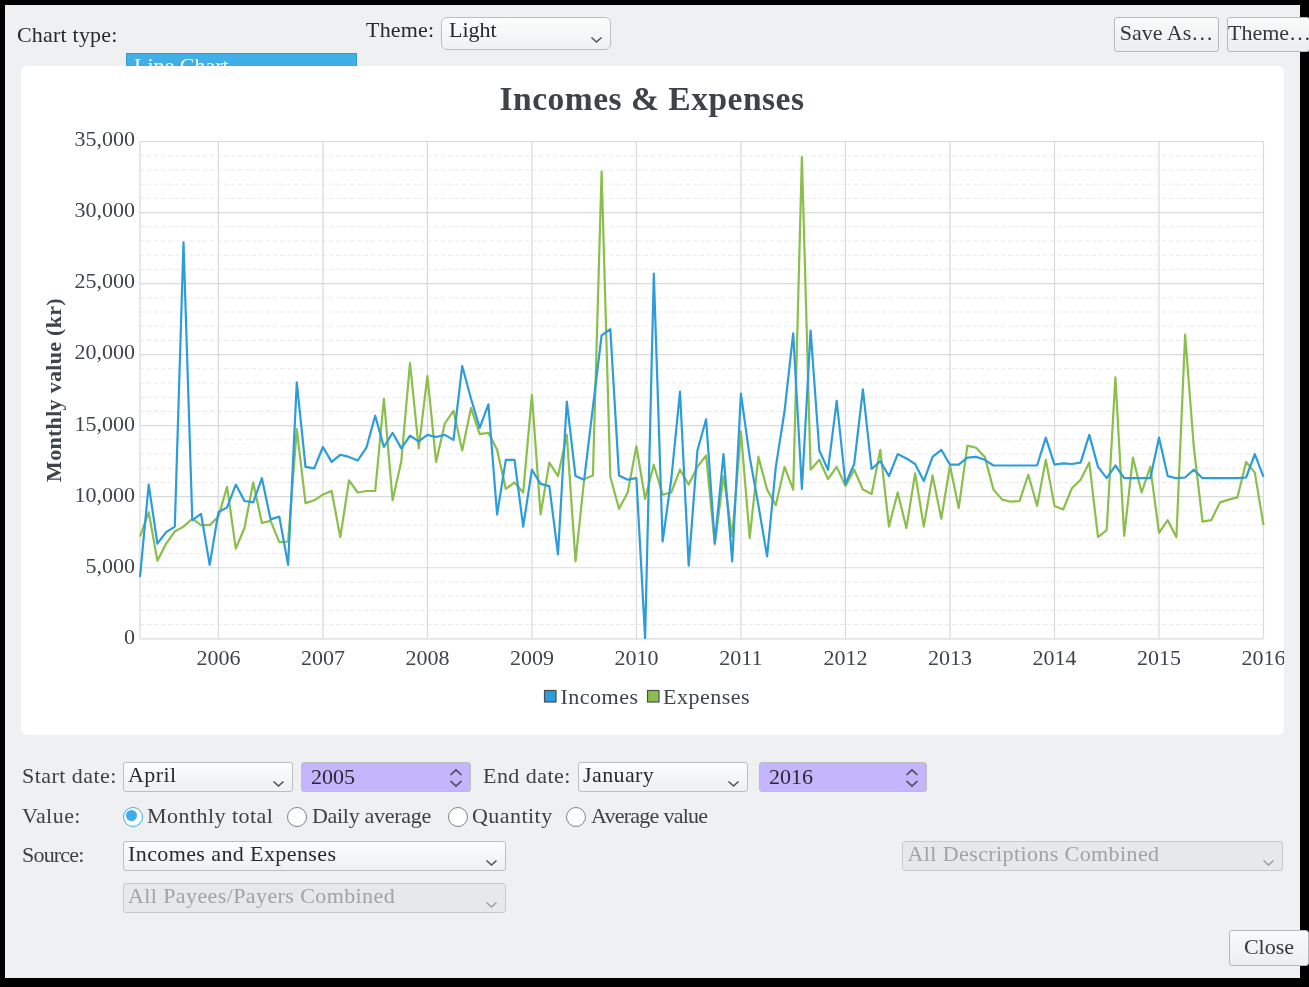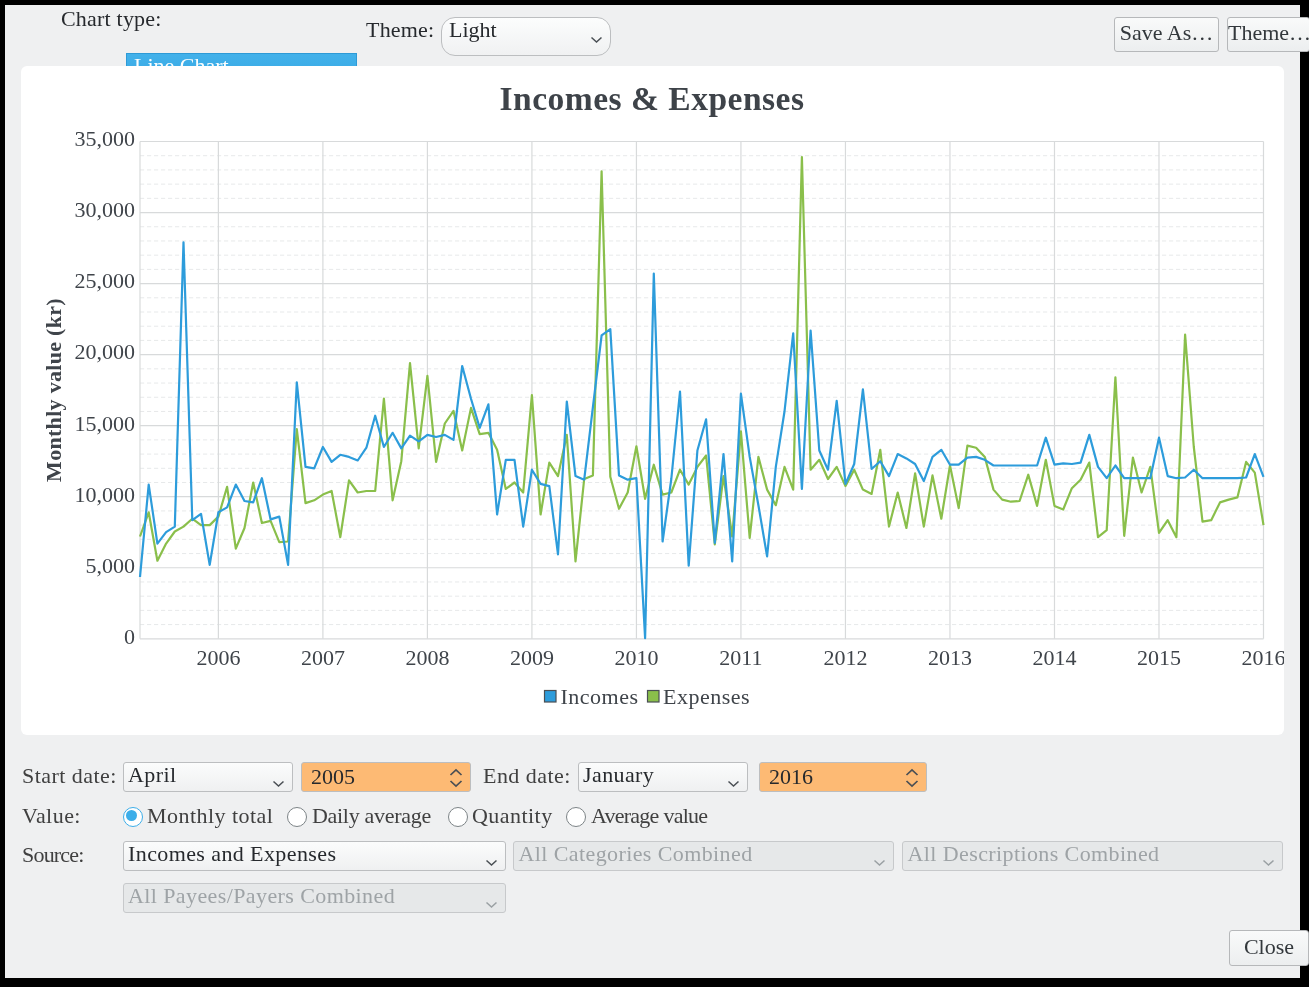--- a/index.html
+++ b/index.html
@@ -1,45 +1,45 @@
 <!DOCTYPE html>
 <html><head><meta charset="utf-8">
 <style>
 html,body{margin:0;padding:0;}
 body{width:1309px;height:987px;background:#000;position:relative;overflow:hidden;
      font-family:"Liberation Serif",serif;}
 #win{position:absolute;left:5px;top:5px;width:1295px;height:973px;background:#eff0f1;}
 .abs{position:absolute;}
 .lbl{position:absolute;font-size:22px;letter-spacing:0.2px;color:#26292d;white-space:nowrap;line-height:25px;}
-.sel{position:absolute;box-sizing:border-box;height:39px;border:1px solid #bcbec0;border-radius:14px;
+.sel{position:absolute;box-sizing:border-box;height:33px;border:1px solid #bcbec0;border-radius:6px;
      background:linear-gradient(#fcfdfd,#f0f1f2);}
 .sel .t{position:absolute;left:7px;top:-3px;font-size:22px;line-height:30px;color:#26292d;white-space:nowrap;}
 .sel .c{position:absolute;right:7px;top:12px;}
 .btn{position:absolute;box-sizing:border-box;border:1px solid #b6b8ba;border-radius:3px;
      background:linear-gradient(#f9fafa,#eceeef);text-align:center;font-size:22px;color:#33383c;margin-left:21px;}
 .sel2{position:absolute;box-sizing:border-box;height:30px;border:1px solid #bcbec0;border-radius:3px;
      background:linear-gradient(#fbfcfc,#eff0f1);}
 .sel2 .t{position:absolute;left:4.5px;top:-2px;font-size:22px;line-height:27px;letter-spacing:0.4px;color:#26292d;white-space:nowrap;}
 .sel2 .c{position:absolute;right:7px;top:11px;}
 .sel2.dis{background:#e6e8e9;border-color:#c7c9cb;}
 .sel2.dis .t{color:#9ea3a6;}
-.spin{position:absolute;box-sizing:border-box;height:30px;border:1px solid #bcbec0;border-radius:3px;background:#fdba74;}
+.spin{position:absolute;box-sizing:border-box;height:30px;border:1px solid #bcbec0;border-radius:3px;background:#c4b5fd;}
 .spin .t{position:absolute;left:9px;top:0px;font-size:22px;line-height:27px;color:#26292d;}
 .spin .c{position:absolute;right:6px;top:5px;}
 .radio{position:absolute;box-sizing:border-box;width:20px;height:20px;border-radius:50%;
        border:1.4px solid #7d8487;background:#fff;}
 .radio.on{border-color:#3daee9;}
 .radio.on::after{content:"";position:absolute;left:2.9px;top:2.9px;width:11px;height:11px;
        border-radius:50%;background:#3daee9;}
 .flbl{position:absolute;font-size:22px;letter-spacing:0.45px;color:#404040;white-space:nowrap;line-height:25px;}
 </style></head>
 <body>
 <div id="win">
 
-  <div class="lbl" style="left:12px;top:1px;margin-left:44px;">Chart type:</div>
+  <div class="lbl" style="left:12px;top:17px;">Chart type:</div>
   <div class="abs" style="left:121px;top:12px;width:231px;height:33px;border-radius:0;
        background:linear-gradient(#42b1ea,#36a7e3);border:1px solid #2e9ad6;box-sizing:border-box;margin-top:36px;">
     <div style="position:absolute;left:7px;top:-3.5px;font-size:22px;line-height:30px;color:#fdfefe;">Line Chart</div>
     <div style="position:absolute;right:9px;top:12px;"><svg width="14" height="9" viewBox="0 0 14 9">
           <path d="M1.5 1.5 L7 7 L12.5 1.5" fill="none" stroke="#eaf5fc" stroke-width="1.6"></path>
         </svg></div>
   </div>
   <div class="lbl" style="left:361px;top:12px;">Theme:</div>
   <div class="sel" style="left:436px;top:12px;width:170px;">
     <div class="t">Light</div>
@@ -89,26 +89,20 @@
   <div class="radio" style="left:442.6px;top:801.5px;"></div>
   <div class="flbl" style="left:467px;top:797.5px;">Quantity</div>
   <div class="radio" style="left:561.4px;top:801.5px;"></div>
   <div class="flbl" style="left:586px;top:797.5px;letter-spacing:-0.75px;">Average value</div>
 
   <div class="flbl" style="left:17px;top:837px;letter-spacing:-0.8px;">Source:</div>
   <div class="sel2" style="left:117.5px;top:835.5px;width:383px;">
     <div class="t">Incomes and Expenses</div>
       <div class="c"><svg width="13" height="8" viewBox="0 0 13 8">
           <path d="M1.5 1.5 L6.5 6 L11.5 1.5" fill="none" stroke="#4a4f54" stroke-width="1.5"></path>
-        </svg></div>
-  </div>
-  <div class="sel2 dis" style="left:508px;top:835.5px;width:381px;">
-    <div class="t">All Categories Combined</div>
-      <div class="c"><svg width="13" height="8" viewBox="0 0 13 8">
-          <path d="M1.5 1.5 L6.5 6 L11.5 1.5" fill="none" stroke="#9aa0a3" stroke-width="1.5"></path>
         </svg></div>
   </div>
   <div class="sel2 dis" style="left:897px;top:835.5px;width:381px;">
     <div class="t">All Descriptions Combined</div>
       <div class="c"><svg width="13" height="8" viewBox="0 0 13 8">
           <path d="M1.5 1.5 L6.5 6 L11.5 1.5" fill="none" stroke="#9aa0a3" stroke-width="1.5"></path>
         </svg></div>
   </div>
   <div class="sel2 dis" style="left:117.5px;top:878px;width:383px;">
     <div class="t">All Payees/Payers Combined</div>

